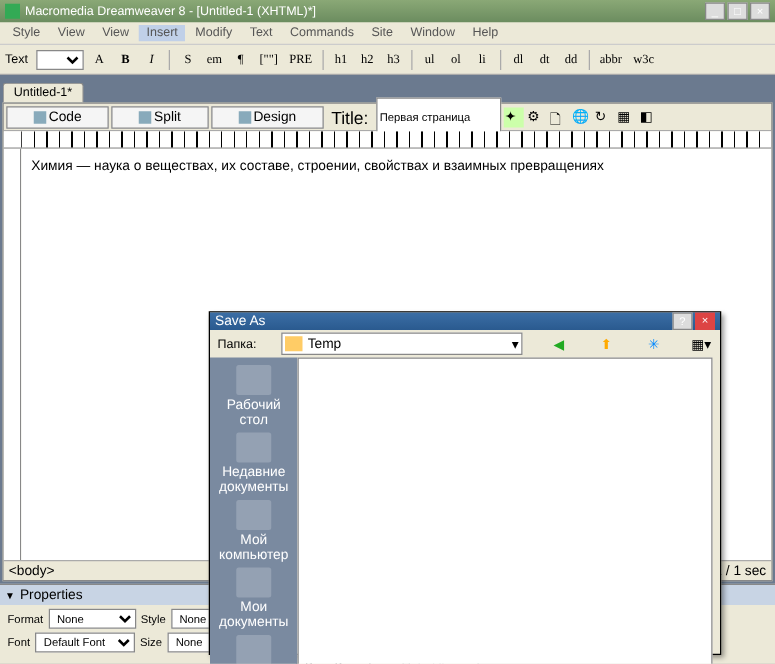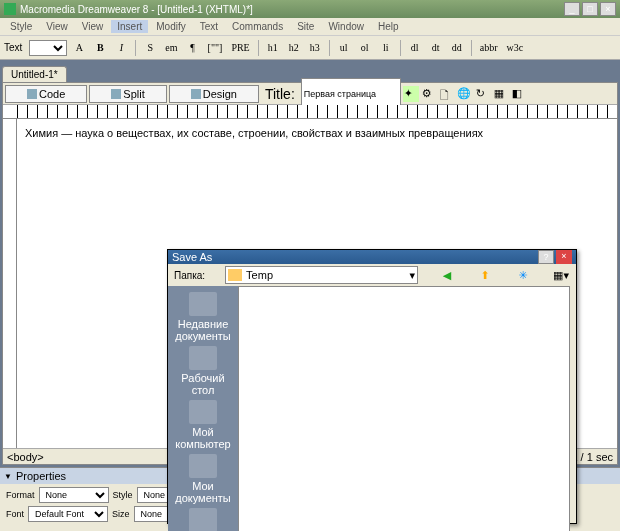--- a/index.html
+++ b/index.html
@@ -170,25 +170,25 @@
               </div>
               <span class="navico" style="color:#2a2">◀</span>
               <span class="navico" style="color:#fa0">⬆</span>
               <span class="navico" style="color:#08f">✳</span>
               <span class="navico">▦▾</span>
             </div>
             <div class="dlgbody">
               <div class="places">
                 <div class="place">
                     <div class="pi"></div>
+                    <span>Рабочий стол</span>
+                  </div>
+                <div class="place">
+                    <div class="pi"></div>
                     <span>Недавние документы</span>
-                  </div>
-                <div class="place">
-                    <div class="pi"></div>
-                    <span>Рабочий стол</span>
                   </div>
                 <div class="place">
                     <div class="pi"></div>
                     <span>Мой компьютер</span>
                   </div>
                 <div class="place">
                     <div class="pi"></div>
                     <span>Мои документы</span>
                   </div>
                 <div class="place">

